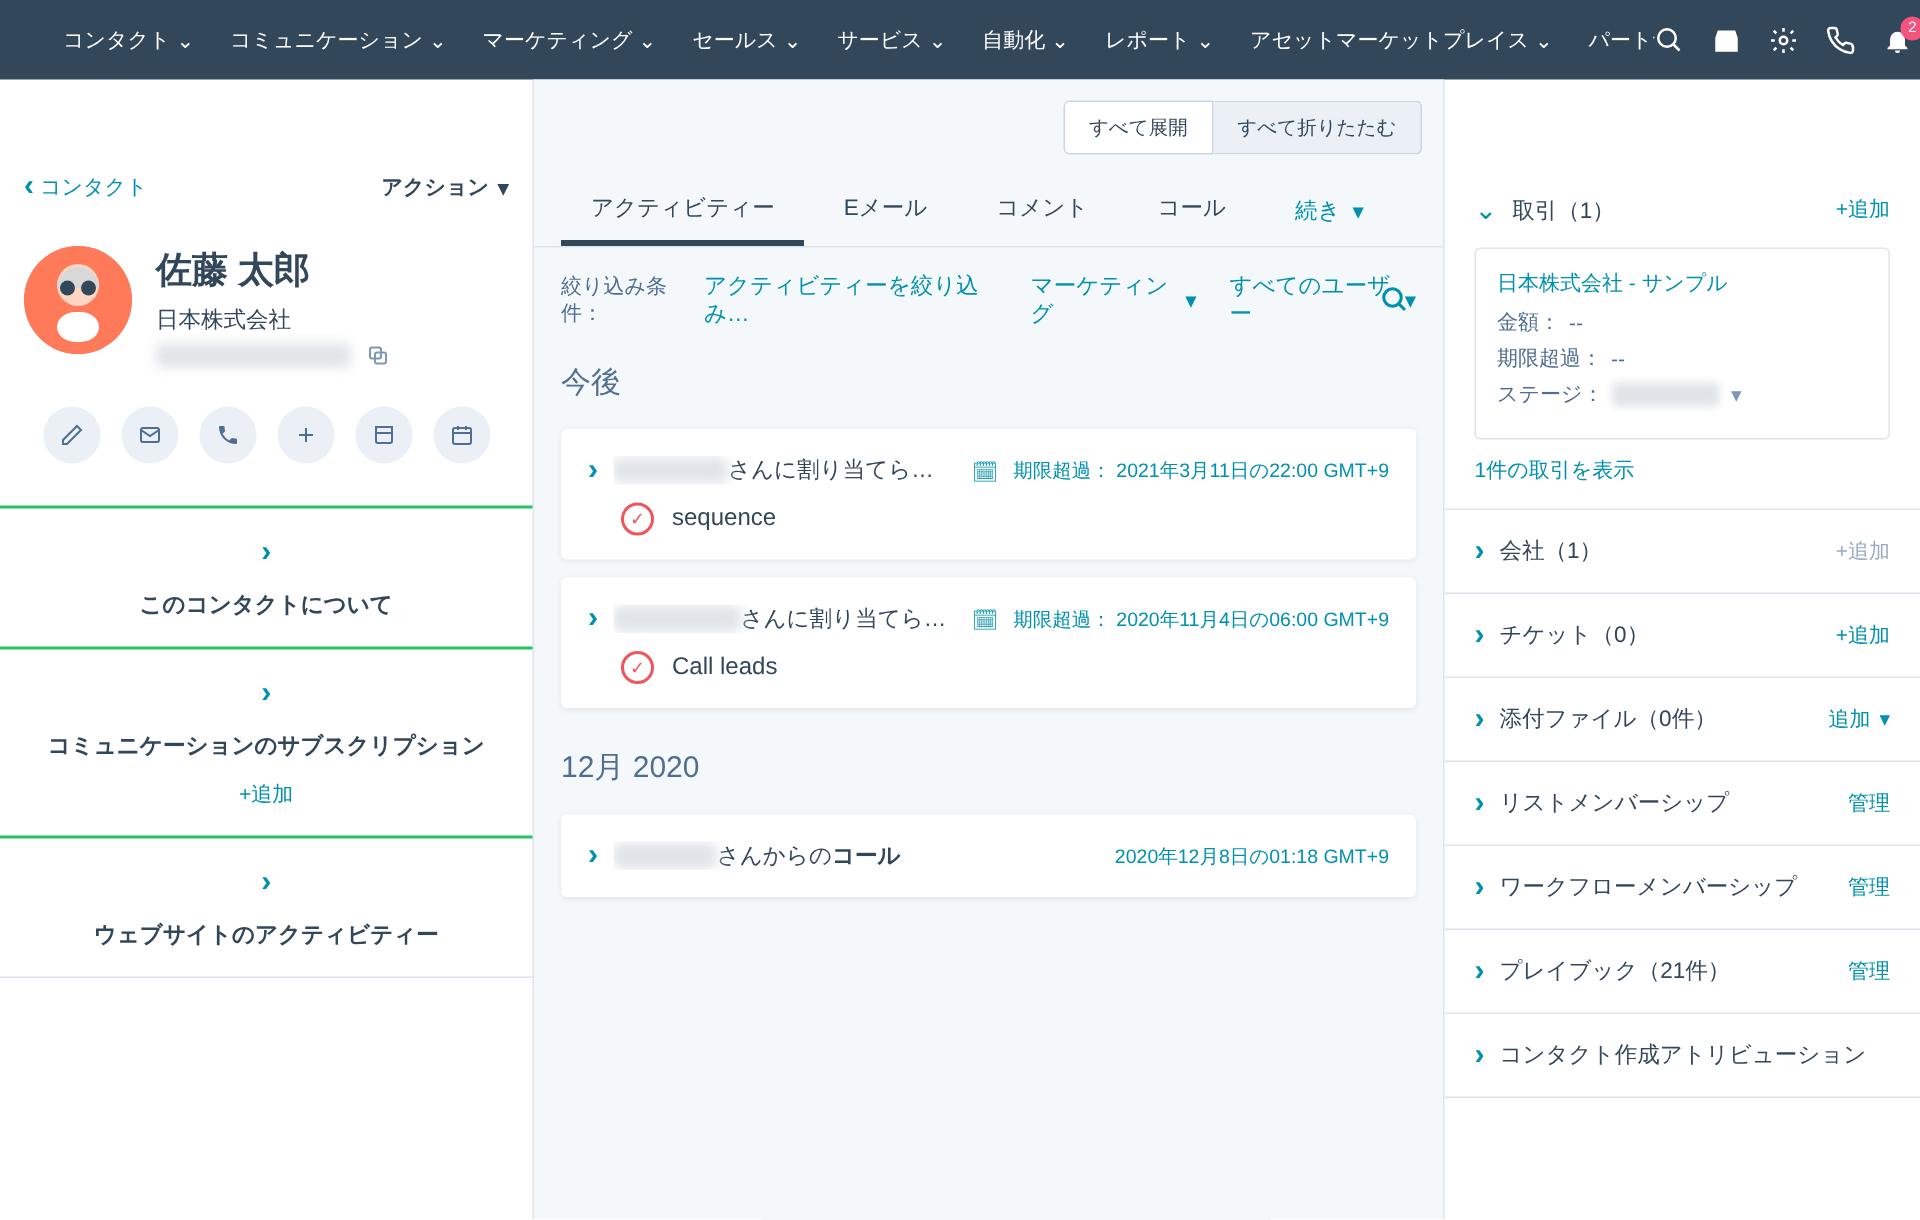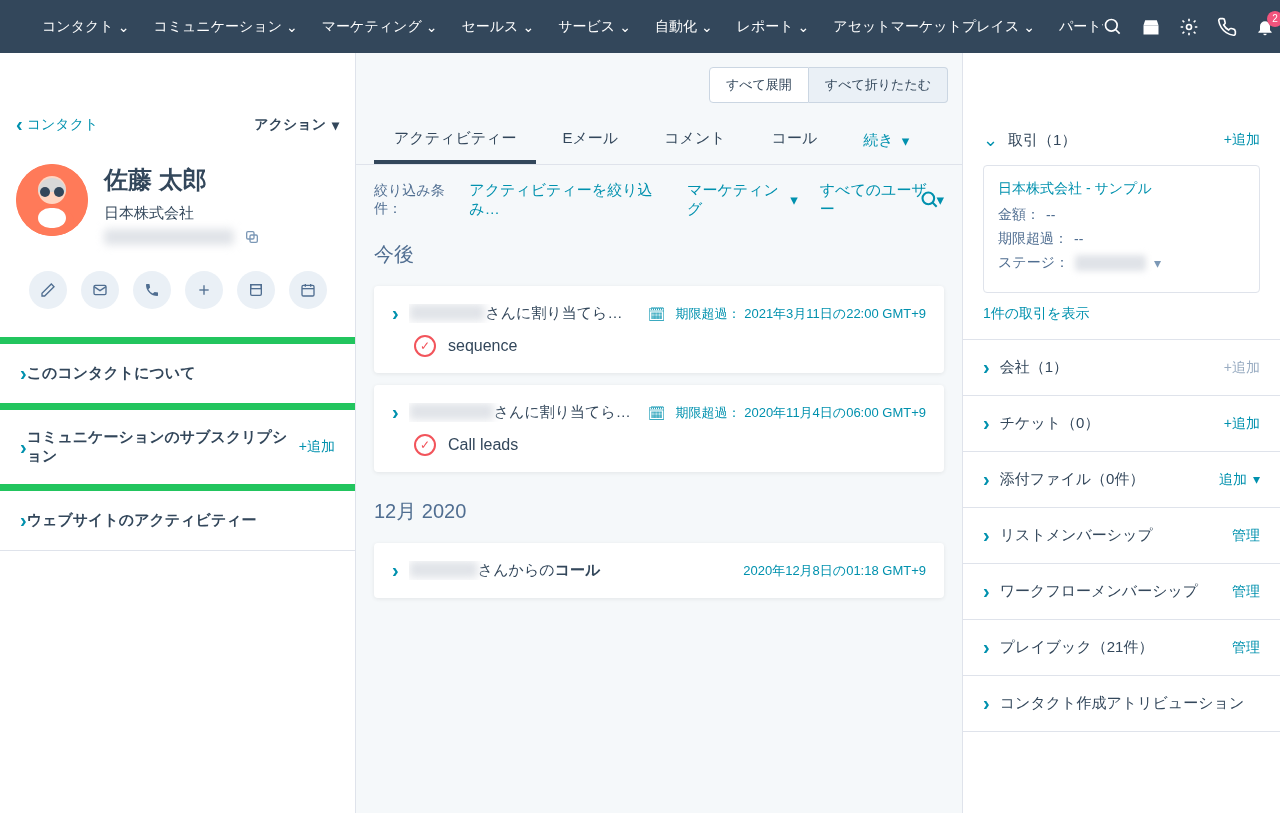--- a/index.html
+++ b/index.html
@@ -24,21 +24,21 @@
 .contact-head { display: flex; gap: 16px; padding: 0 16px 12px 16px; align-items: flex-start; }
 .avatar-lg { width: 72px; height: 72px; border-radius: 50%; background: #ff7a59; display: flex; align-items: center; justify-content: center; overflow: hidden; flex-shrink: 0; }
 .avatar-lg svg { width: 72px; height: 72px; }
 .contact-name { font-size: 24px; font-weight: 700; margin-bottom: 8px; }
 .contact-company { font-size: 15px; color: #33475b; margin-bottom: 6px; }
 .contact-email { display: flex; align-items: center; gap: 10px; }
 .blur-pill { background: #e0e3e8; color: #e0e3e8; border-radius: 4px; filter: blur(4px); user-select: none; }
 .copy-icon { color: #7c98b6; cursor: pointer; }
 .action-row { display: flex; gap: 14px; justify-content: center; padding: 14px 0 28px 0; }
 .round-btn { width: 38px; height: 38px; border-radius: 50%; background: #eaf0f6; display: flex; align-items: center; justify-content: center; cursor: pointer; color: #506e91; }
-.acc-item { border-top: 7px solid #22c55e; padding: 18px 20px; display: flex; align-items: center; cursor: pointer; }
+.acc-item { border-top: 2px solid #22c55e; padding: 18px 20px; display: flex; align-items: center; gap: 14px; cursor: pointer; flex-direction: column; }
 .acc-item:last-child { border-bottom: 1px solid #dfe3eb; }
 .acc-label { flex: 1; font-weight: 600; font-size: 15px; }
 .acc-action { color: #0091ae; font-weight: 500; text-align: right; }
 .mid-top { padding: 14px; display: flex; justify-content: flex-end; }
 .btn-group { display: flex; }
 .btn-group button { background: #fff; border: 1px solid #cbd6e2; padding: 8px 16px; font-size: 13px; color: #33475b; cursor: pointer; }
 .btn-group button:first-child { border-radius: 4px 0 0 4px; margin-left: 20px; }
 .btn-group button:last-child { border-radius: 0 4px 4px 0; background: #eaf0f6; border-left: none; }
 .tabs { display: flex; gap: 6px; padding: 0 18px; border-bottom: 1px solid #dfe3eb; background: #f5f8fa; }
 .tab { padding: 12px 20px; cursor: pointer; color: #33475b; font-size: 15px; }

